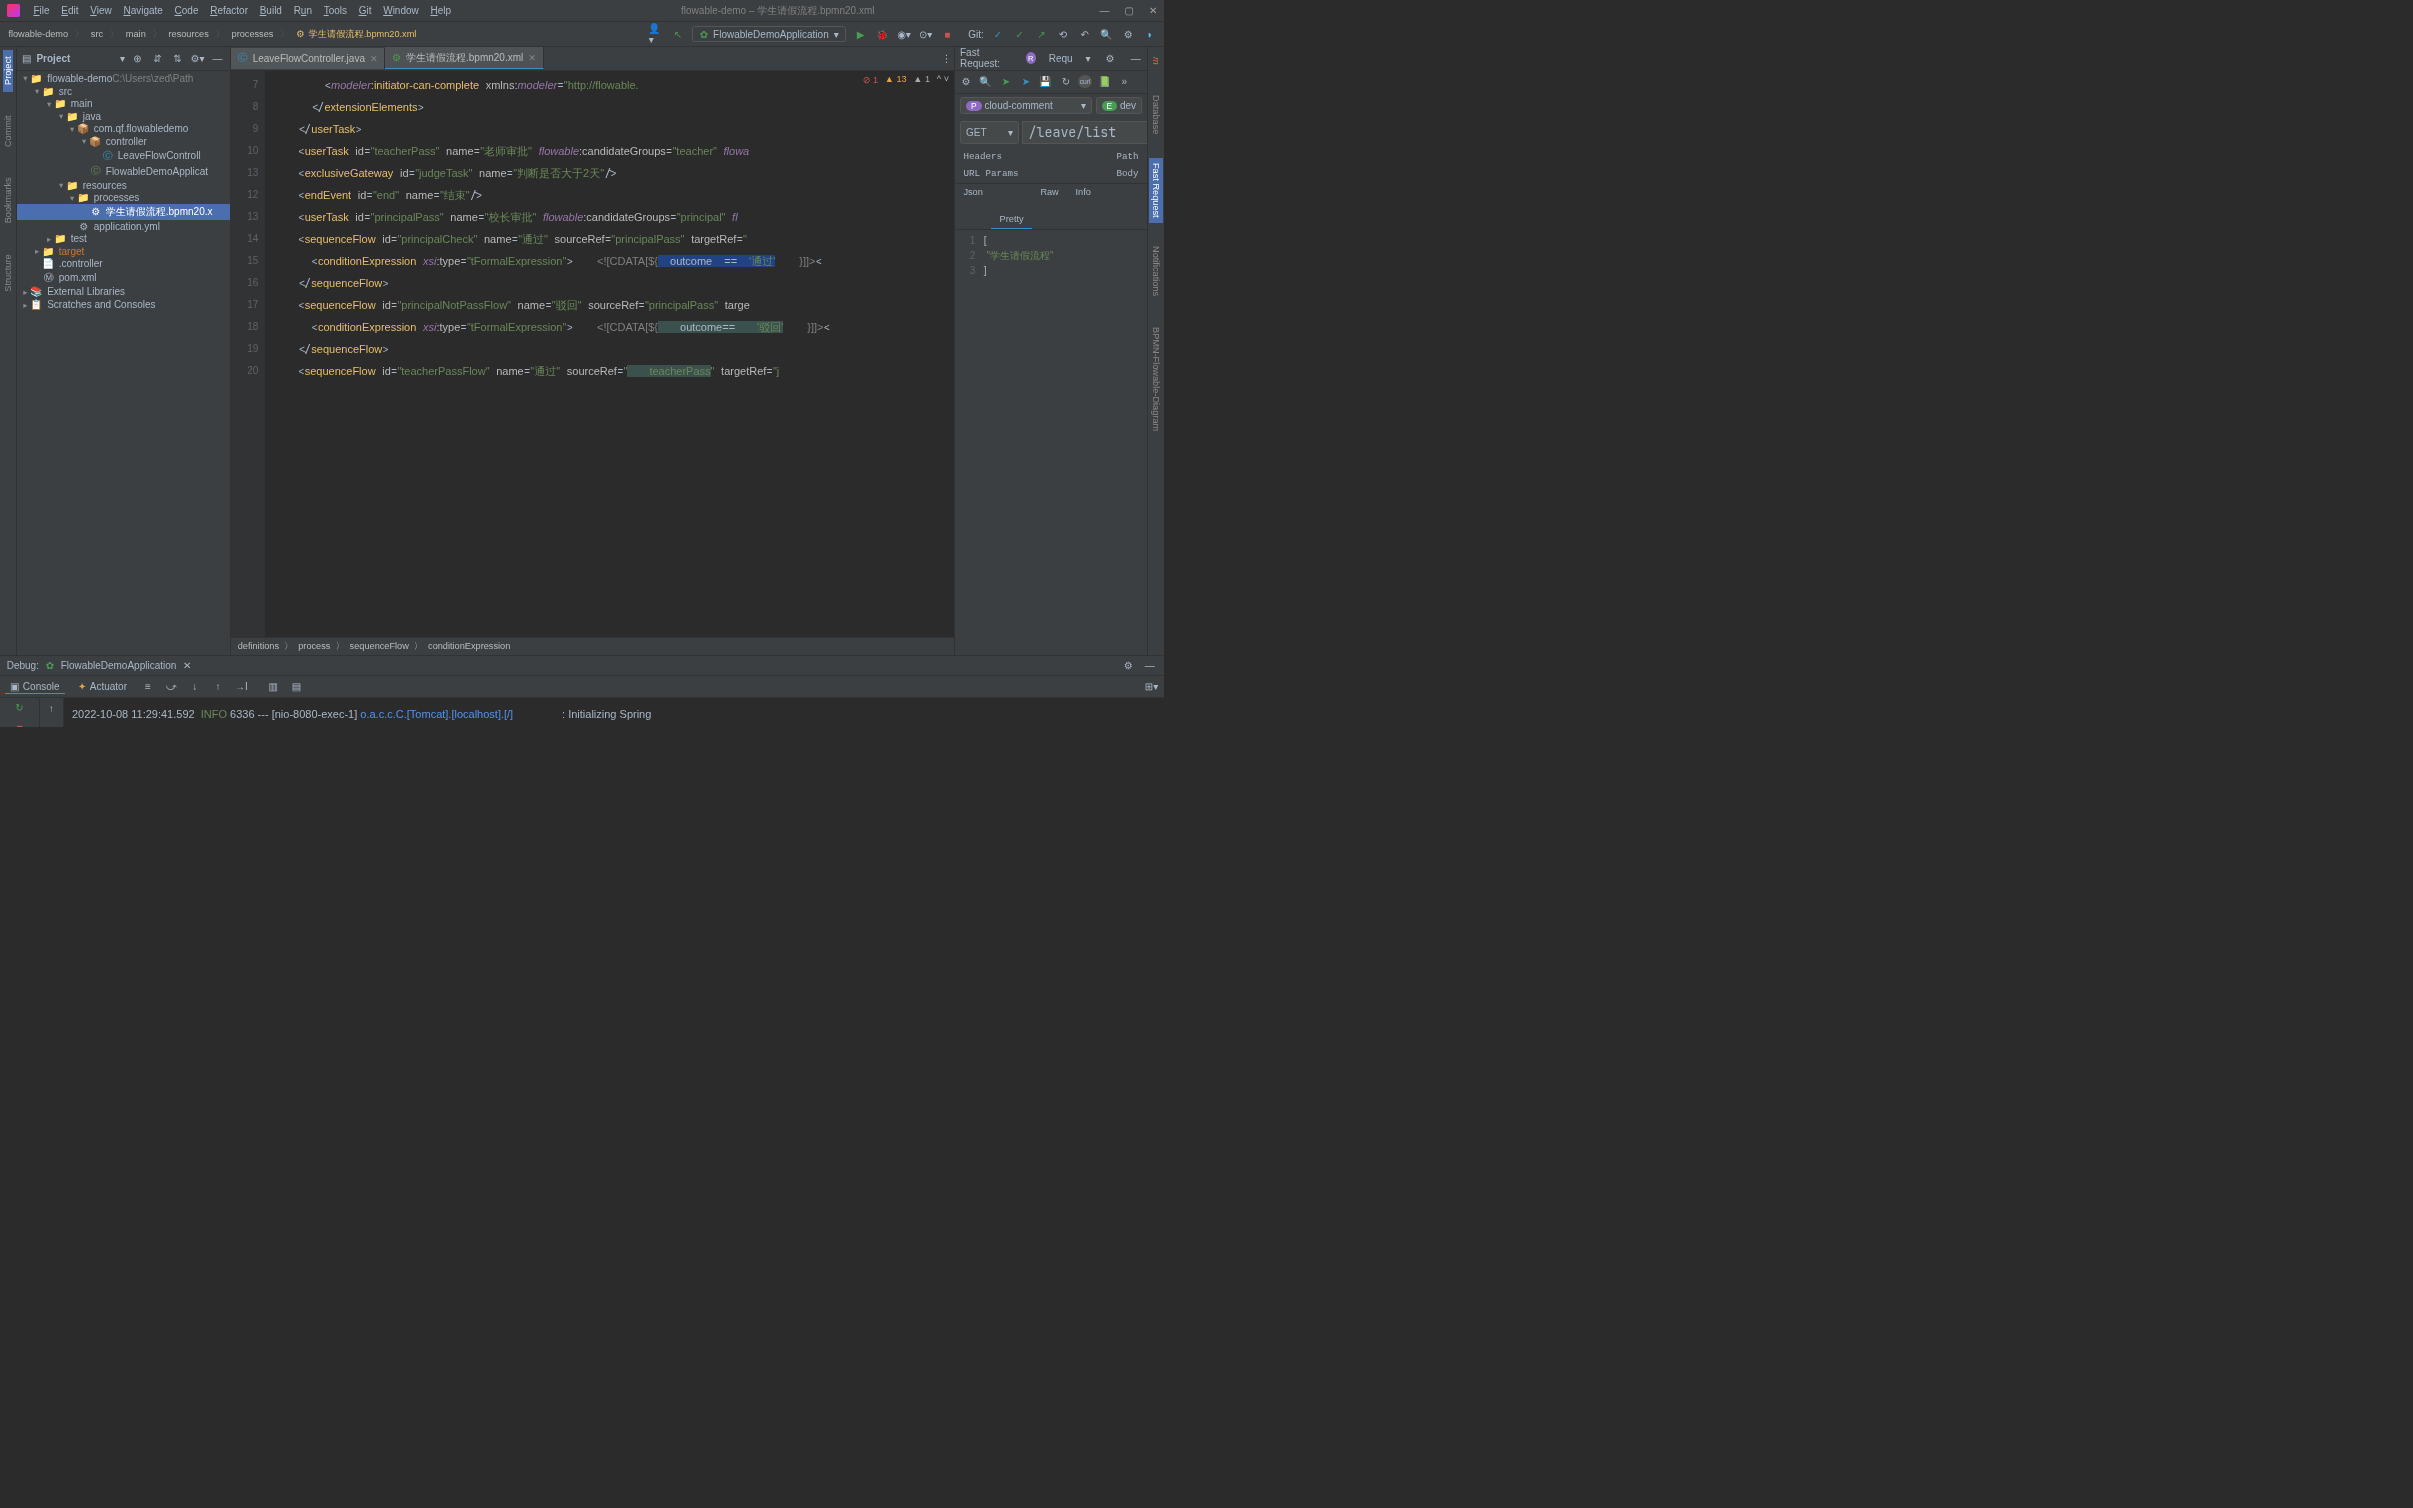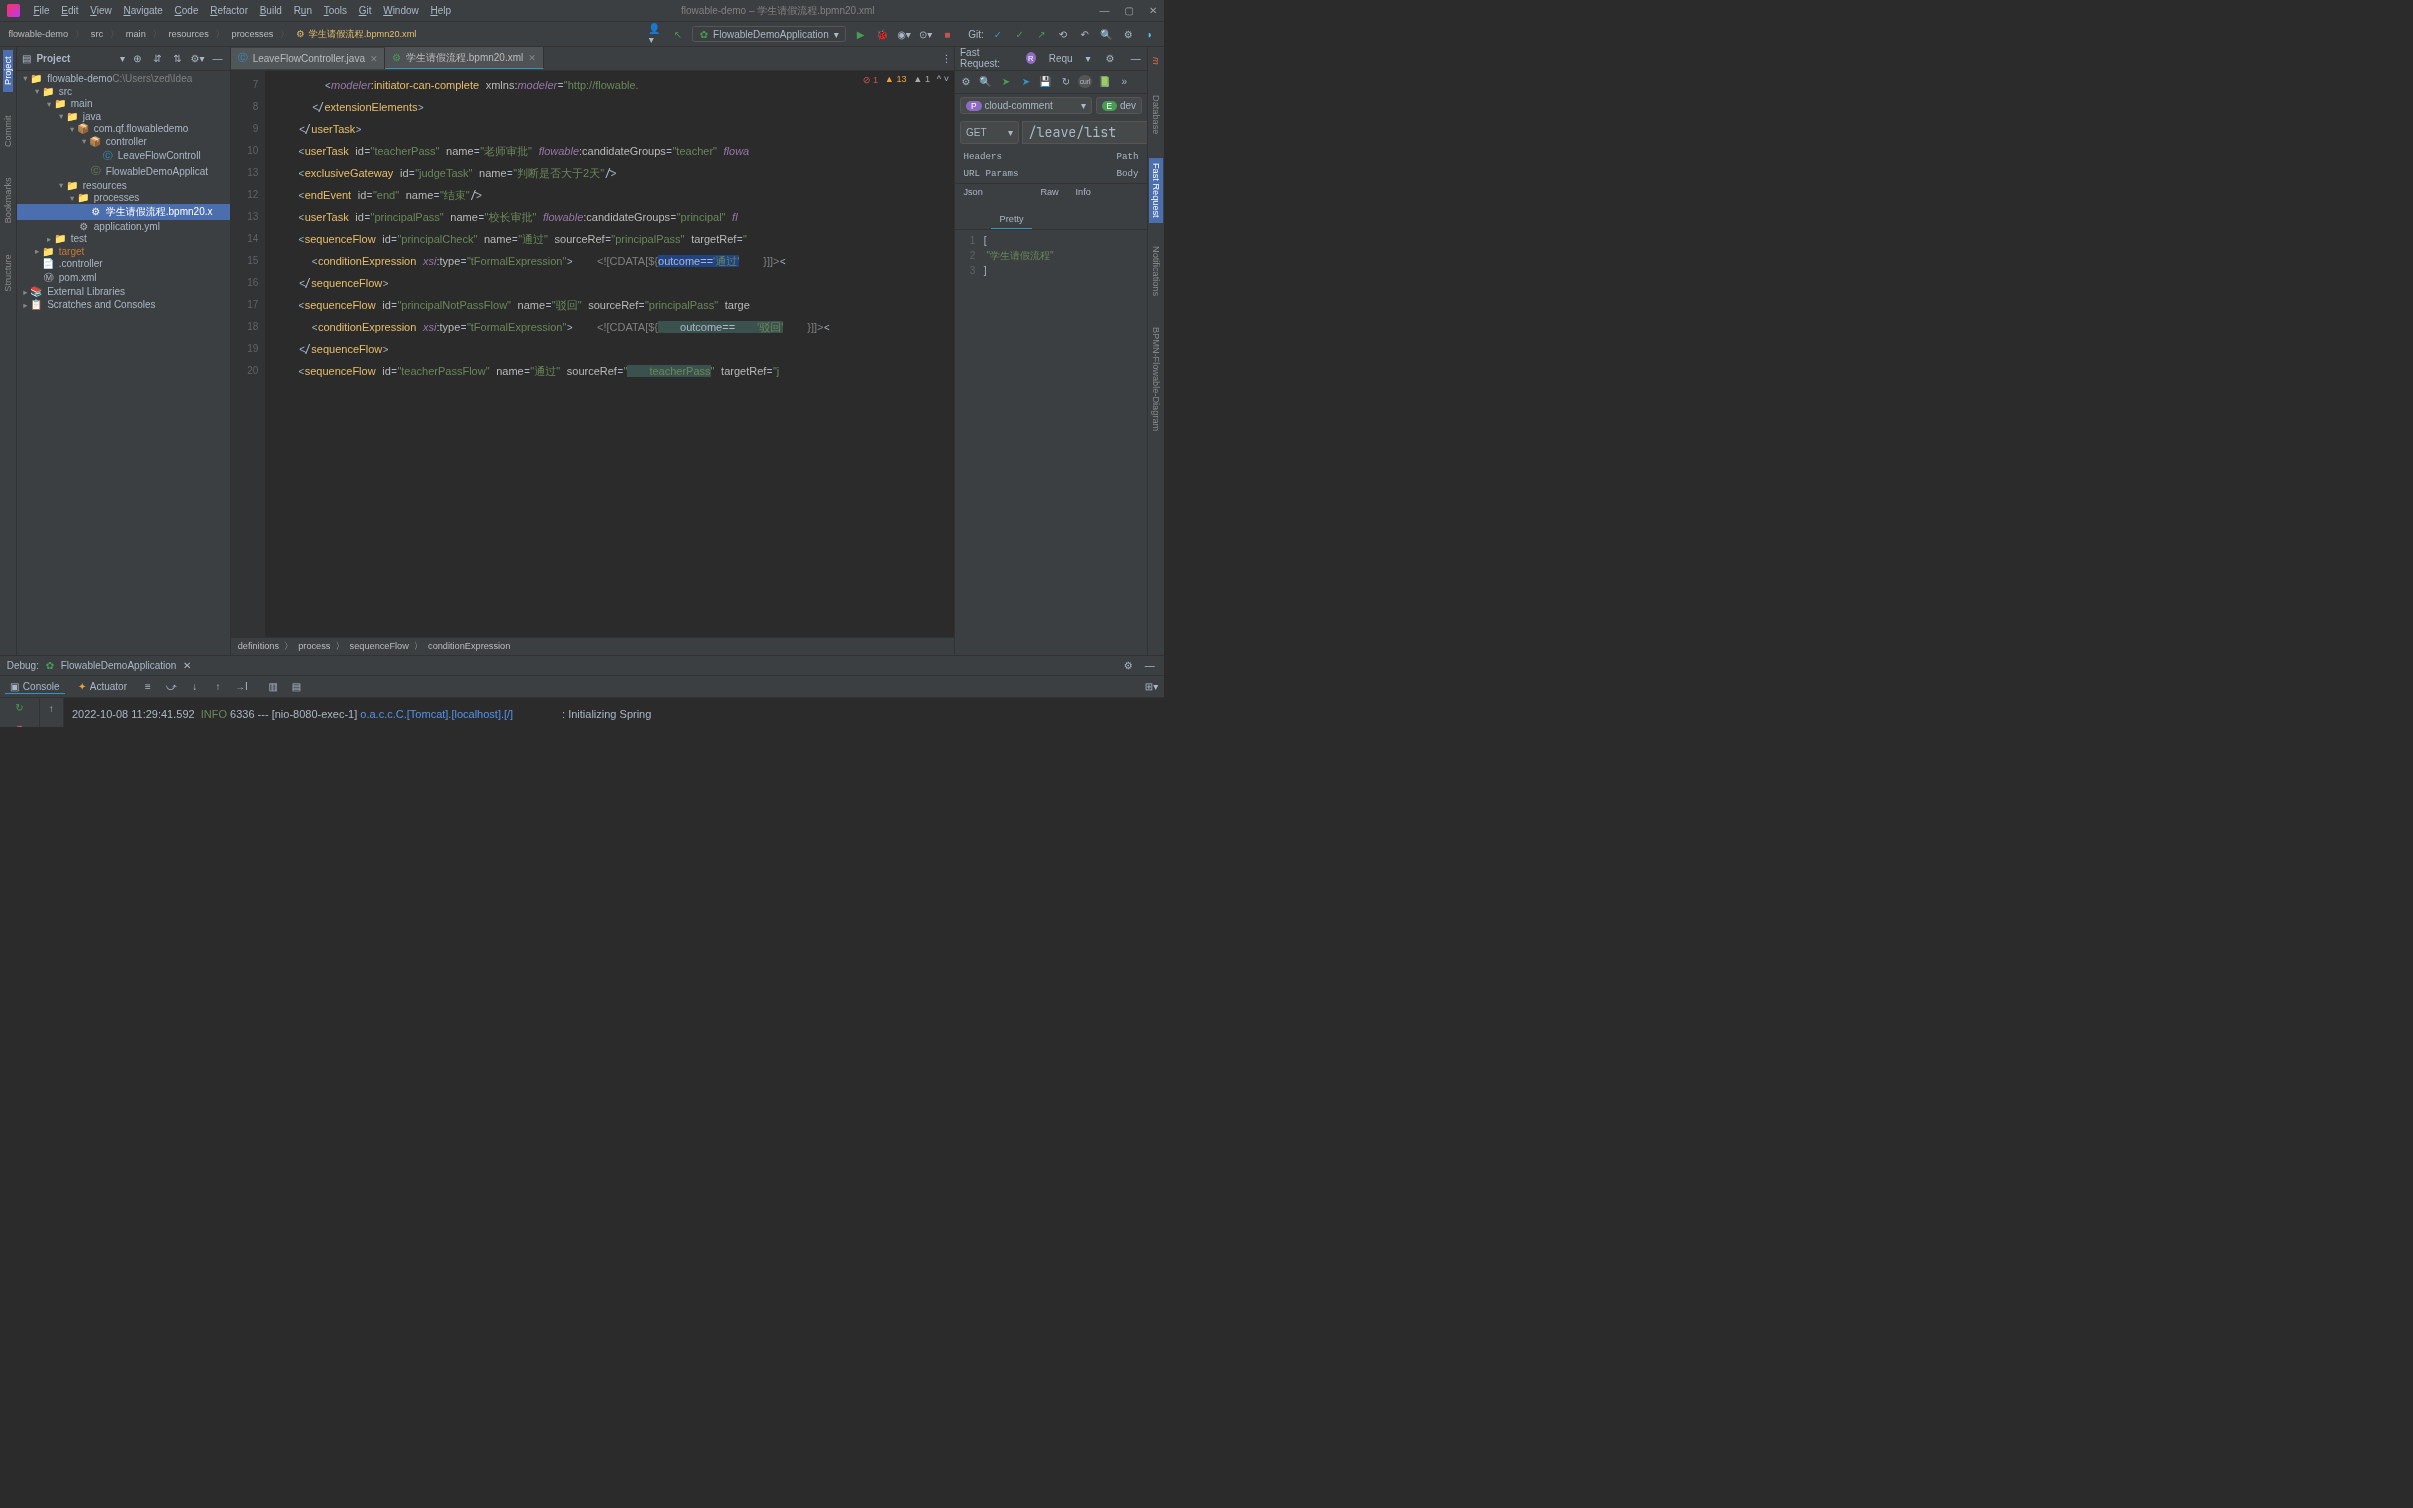--- a/index.html
+++ b/index.html
@@ -65,21 +65,21 @@
 .tab .close { color: #888; font-size: 9.2px; }
 .editor-body { flex: 1; display: flex; overflow: hidden; position: relative; }
 .gutter { width: 34px; background: #313335; text-align: right; padding: 3.4px 6.7px 3.4px 0; color: #606366; font-size: 10px; line-height: 22px; }
 .code { flex: 1; padding: 3.4px 6.7px; font-size: 11px; line-height: 22px; overflow-x: auto; white-space: pre; }
 .code-indicators { position: absolute; right: 5px; top: 3.4px; display: flex; gap: 6.7px; font-size: 9.2px; }
 .tag { color: #e8bf6a; }
 .attr { color: #bababa; }
 .str { color: #6a8759; }
 .ns { color: #9876aa; font-style: italic; }
 .cdata { color: #808080; margin-left: 24px; }
-.hl { background: #214283; }
+.hl { background: #214283; padding-left: 12px; }
 .hl2 { background: #3b514d; padding-left: 22px; }
 .breadcrumb-bar { height: 18.4px; background: #3c3f41; border-top: 0.8px solid #323232; display: flex; align-items: center; padding: 0 6.7px; gap: 5px; font-size: 9.2px; color: #bbb; }
 
 
 .fast-panel { width: 193px; background: #3c3f41; border-left: 0.8px solid #323232; display: flex; flex-direction: column; }
 .fast-header { height: 23.5px; display: flex; align-items: center; padding: 0 5px; gap: 13px; border-bottom: 0.8px solid #323232; }
 .fast-toolbar { height: 23.5px; display: flex; align-items: center; padding: 0 3.4px; gap: 5px; border-bottom: 0.8px solid #323232; }
 .fast-row { display: flex; padding: 3.4px 5px; gap: 3.4px; }
 .badge-purple { background: #8e6bc3; color: white; border-radius: 6.7px; padding: 0 5px; font-size: 8.4px; }
 .badge-env { background: #499c54; color: white; border-radius: 6.7px; padding: 0 5px; font-size: 8.4px; }
@@ -205,21 +205,21 @@
       <span class="icon-btn">⇵</span>
       <span class="icon-btn">⇅</span>
       <span class="icon-btn">⚙▾</span>
       <span class="icon-btn">—</span>
     </div>
     <div class="tree" id="tree">
         <div class="tree-item d0">
           <span class="arrow">▾</span>
           <span class="icon ">📁</span>
           <span style="">flowable-demo</span>
-          <span class="grey-text"> C:\Users\zed\Idea</span>
+          <span class="grey-text"> C:\Users\zed\Path</span>
         </div>
         <div class="tree-item d1">
           <span class="arrow">▾</span>
           <span class="icon ">📁</span>
           <span style="">src</span>
         </div>
         <div class="tree-item d2">
           <span class="arrow">▾</span>
           <span class="icon ">📁</span>
           <span style="">main</span>

